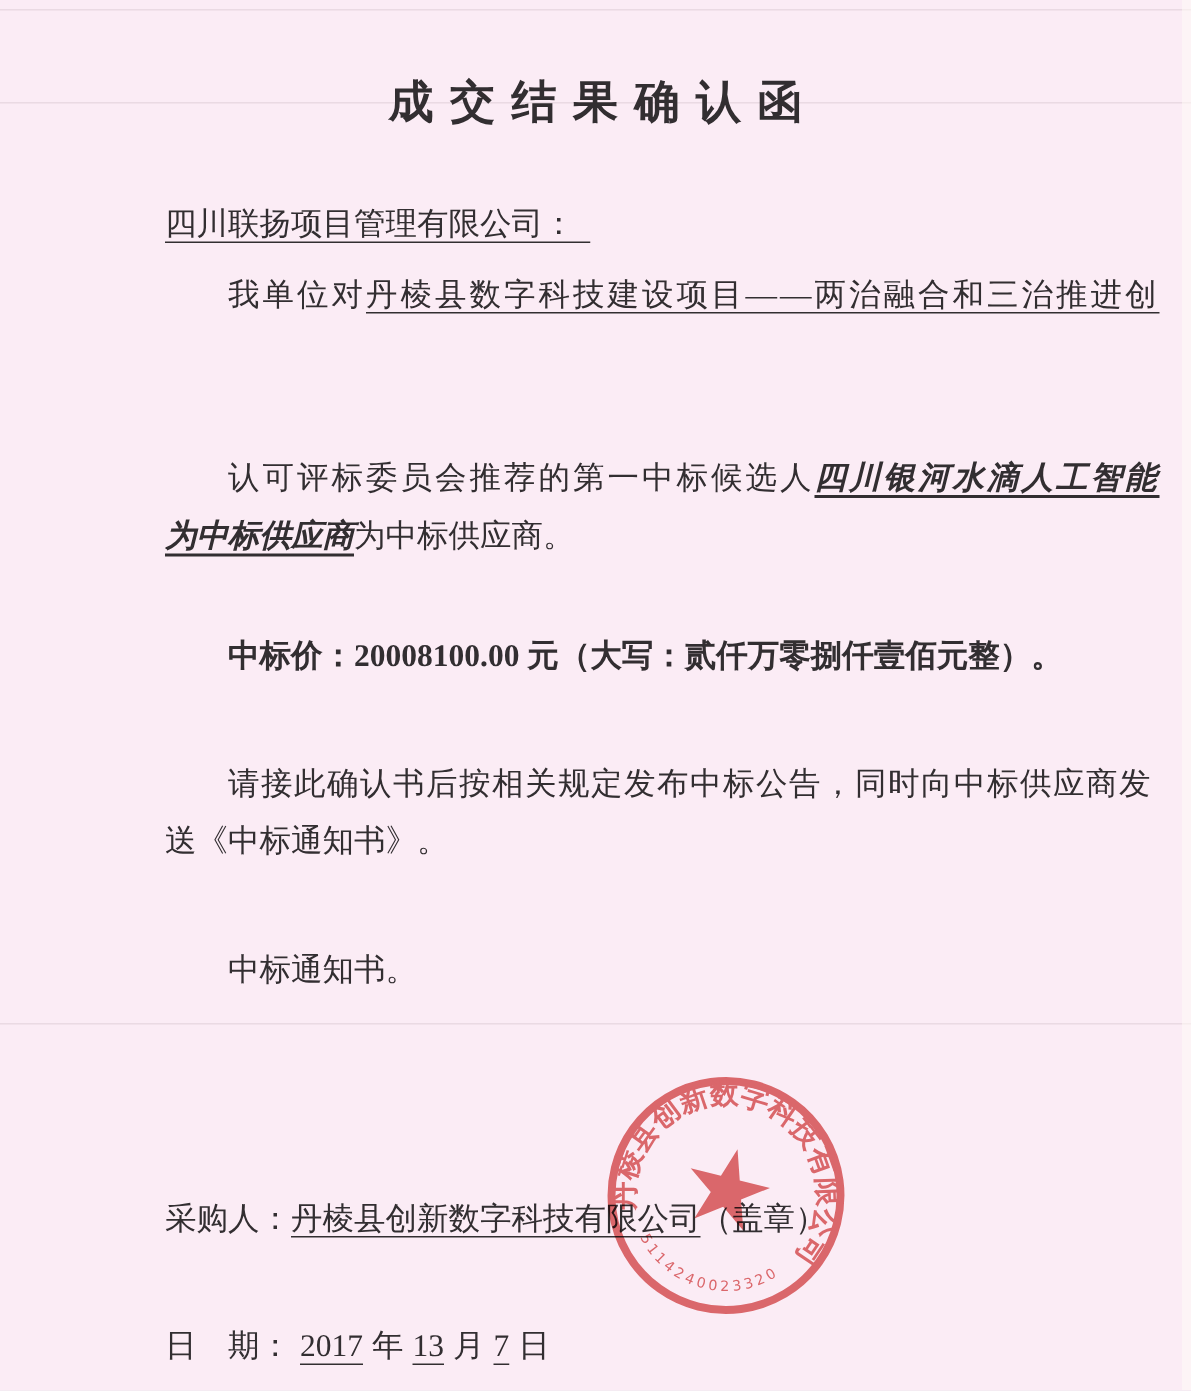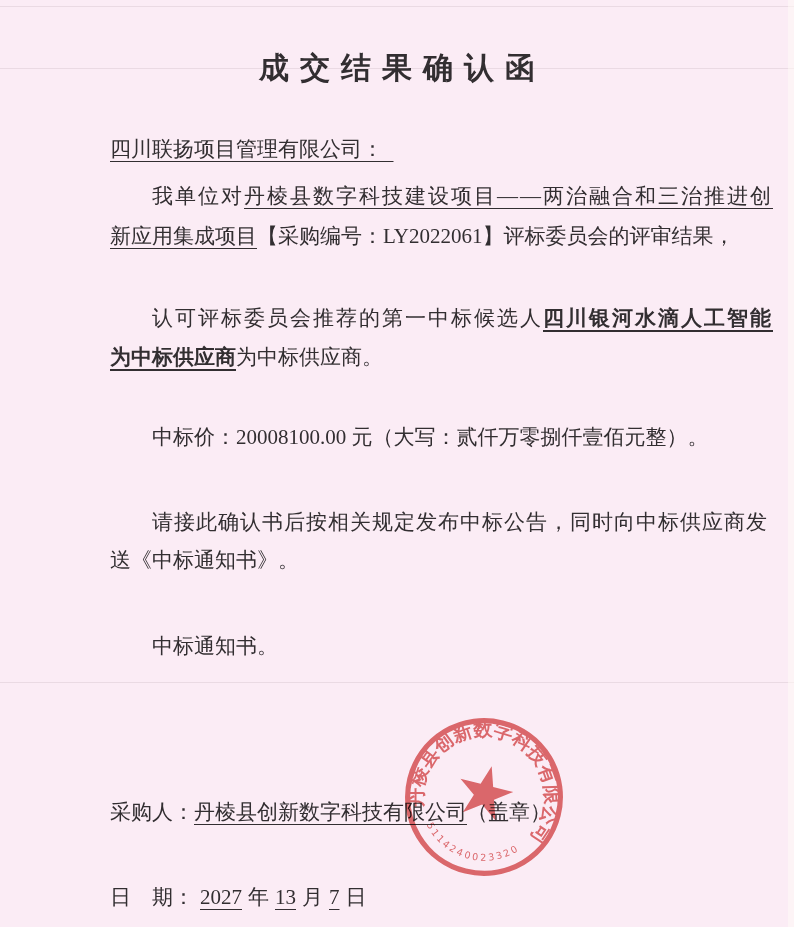--- a/index.html
+++ b/index.html
@@ -52,26 +52,27 @@
   }
   .indent{padding-left:42px;}
   .sp2{letter-spacing:2px;}
   .sp1{letter-spacing:1px;}
   .u{
     text-decoration:underline;
     text-underline-offset:5px;
     text-decoration-thickness:1px;
   }
   .pre{white-space:pre;}
-  .b{font-weight:normal;}
+  .b{font-weight:bold;}
   .bu{
     font-weight:bold;
     text-decoration:underline;
     text-underline-offset:5px;
     text-decoration-thickness:1.5px;
+    font-style:italic;
   }
   .datespan{margin:0 6px;}
   .stamp{
     position:absolute;
     left:378px;
     top:691px;
     width:212px;
     height:212px;
     transform:rotate(14deg);
     opacity:0.85;
@@ -102,38 +103,37 @@
   <div class="scanline" style="top:68px"></div>
   <div class="scanline" style="top:682px"></div>
   <div class="edge-band"></div>
 
   <div class="title">成交结果确认函</div>
 
   <div class="line" style="top:136px"><span class="u pre">四川联扬项目管理有限公司：  </span></div>
 
   <div class="line indent sp2" style="top:183px"><span>我单位对</span><span class="u">丹棱县数字科技建设项目——两治融合和三治推进创</span></div>
 
-  <div class="line" style="top:223px"><span class="u">新应用集成项目</span><span>【采购编号：LY2022061】评标委员会的评审结果，</span></div>
 
 
   <div class="line indent sp2" style="top:305px"><span>认可评标委员会推荐的第一中标候选人</span><span class="bu">四川银河水滴人工智能</span></div>
 
   <div class="line" style="top:344px"><span class="bu">为中标供应商</span><span>为中标供应商。</span></div>
 
   <div class="line indent" style="top:424px"><span class="b">中标价：20008100.00 元（大写：贰仟万零捌仟壹佰元整）。</span></div>
 
   <div class="line indent sp1" style="top:509px"><span>请接此确认书后按相关规定发布中标公告，同时向中标供应商发</span></div>
 
   <div class="line" style="top:547px"><span>送《中标通知书》。</span></div>
 
   <div class="line indent" style="top:633px"><span>中标通知书。</span></div>
 
   <div class="line" style="top:799px"><span>采购人：</span><span class="u">丹棱县创新数字科技有限公司</span><span>（盖章）</span></div>
 
-  <div class="line" style="top:884px"><span>日　期：</span><span class="u datespan">2027</span><span>年</span><span class="u datespan">13</span><span>月</span><span class="u datespan">7</span><span>日</span></div>
+  <div class="line" style="top:884px"><span>日　期：</span><span class="u datespan">2017</span><span>年</span><span class="u datespan">13</span><span>月</span><span class="u datespan">7</span><span>日</span></div>
 
   <div class="stamp">
     <svg viewBox="0 0 200 200">
       <defs>
         <path id="arc-name" d="M 47.4 124.5 A 58 58 0 1 1 152.6 124.5" fill="none"></path>
         <path id="arc-num" d="M 54 138.6 A 60 60 0 0 0 146 138.6" fill="none"></path>
       </defs>
       <circle class="ring" cx="100" cy="100" r="72" stroke-width="5"></circle>
       <text class="seal-name"><textPath href="#arc-name" startOffset="2">丹棱县创新数字科技有限公司</textPath></text>
       <text class="seal-num"><textPath href="#arc-num" startOffset="0">5114240023320</textPath></text>

